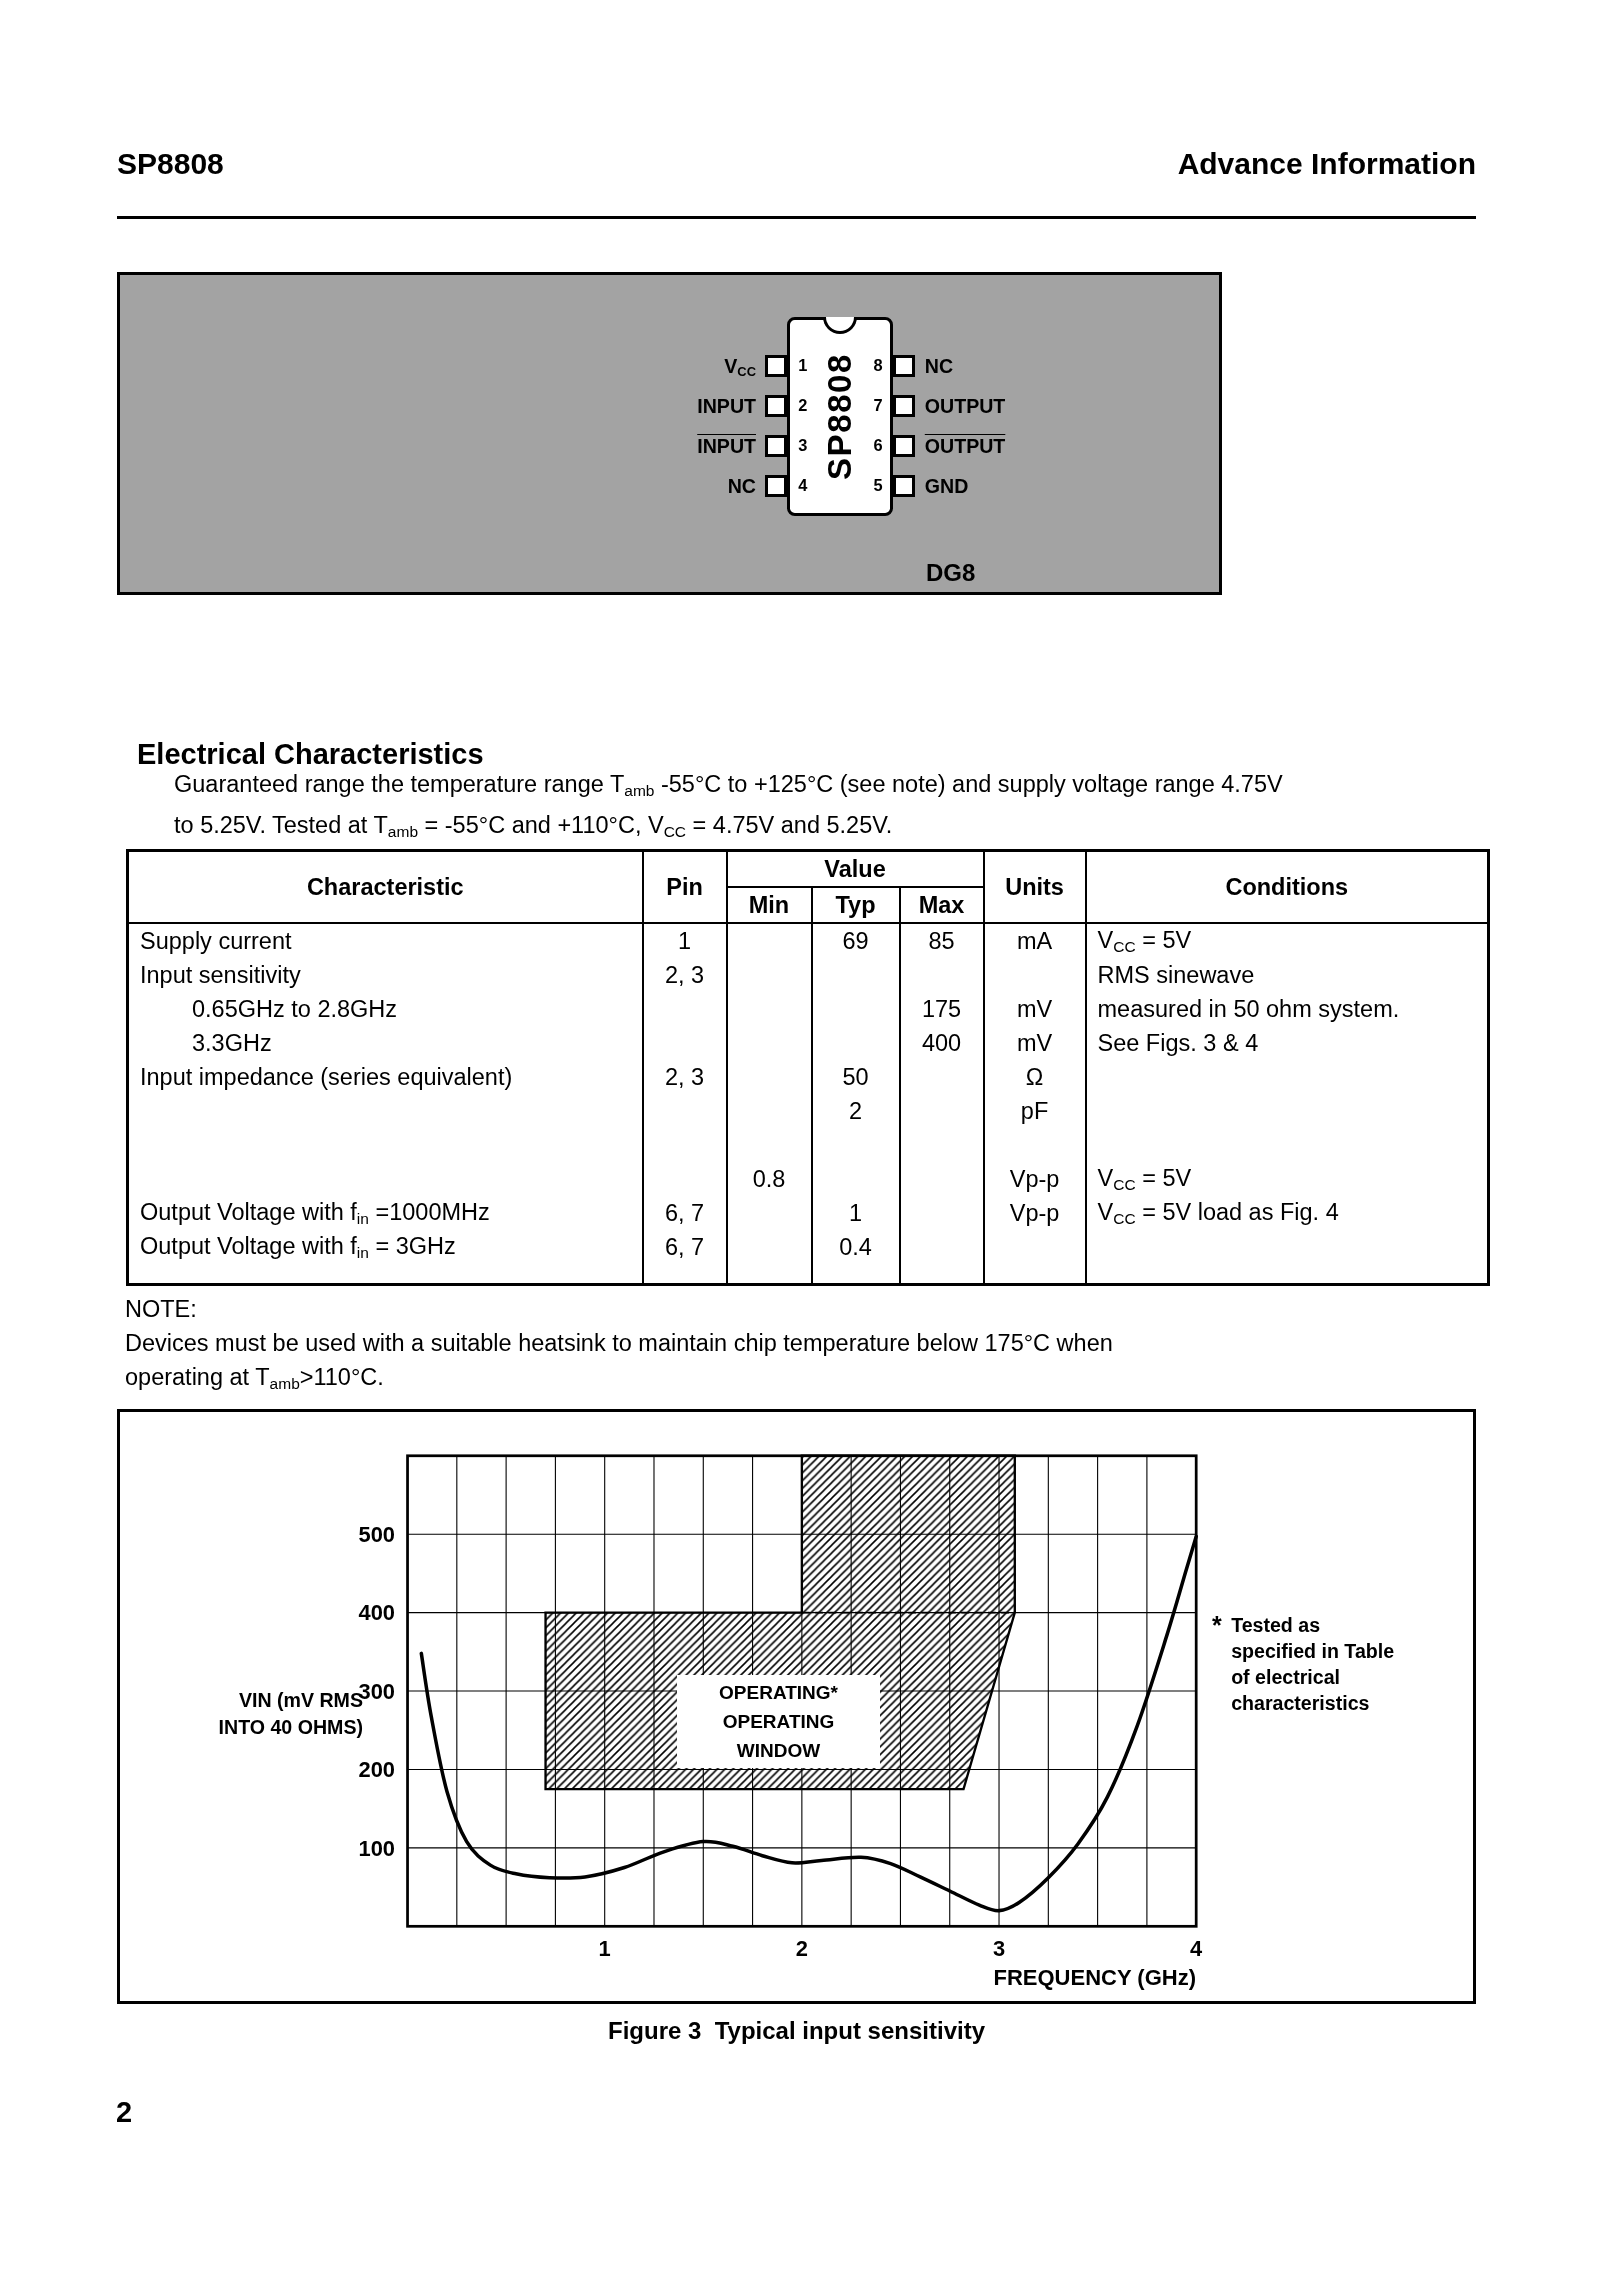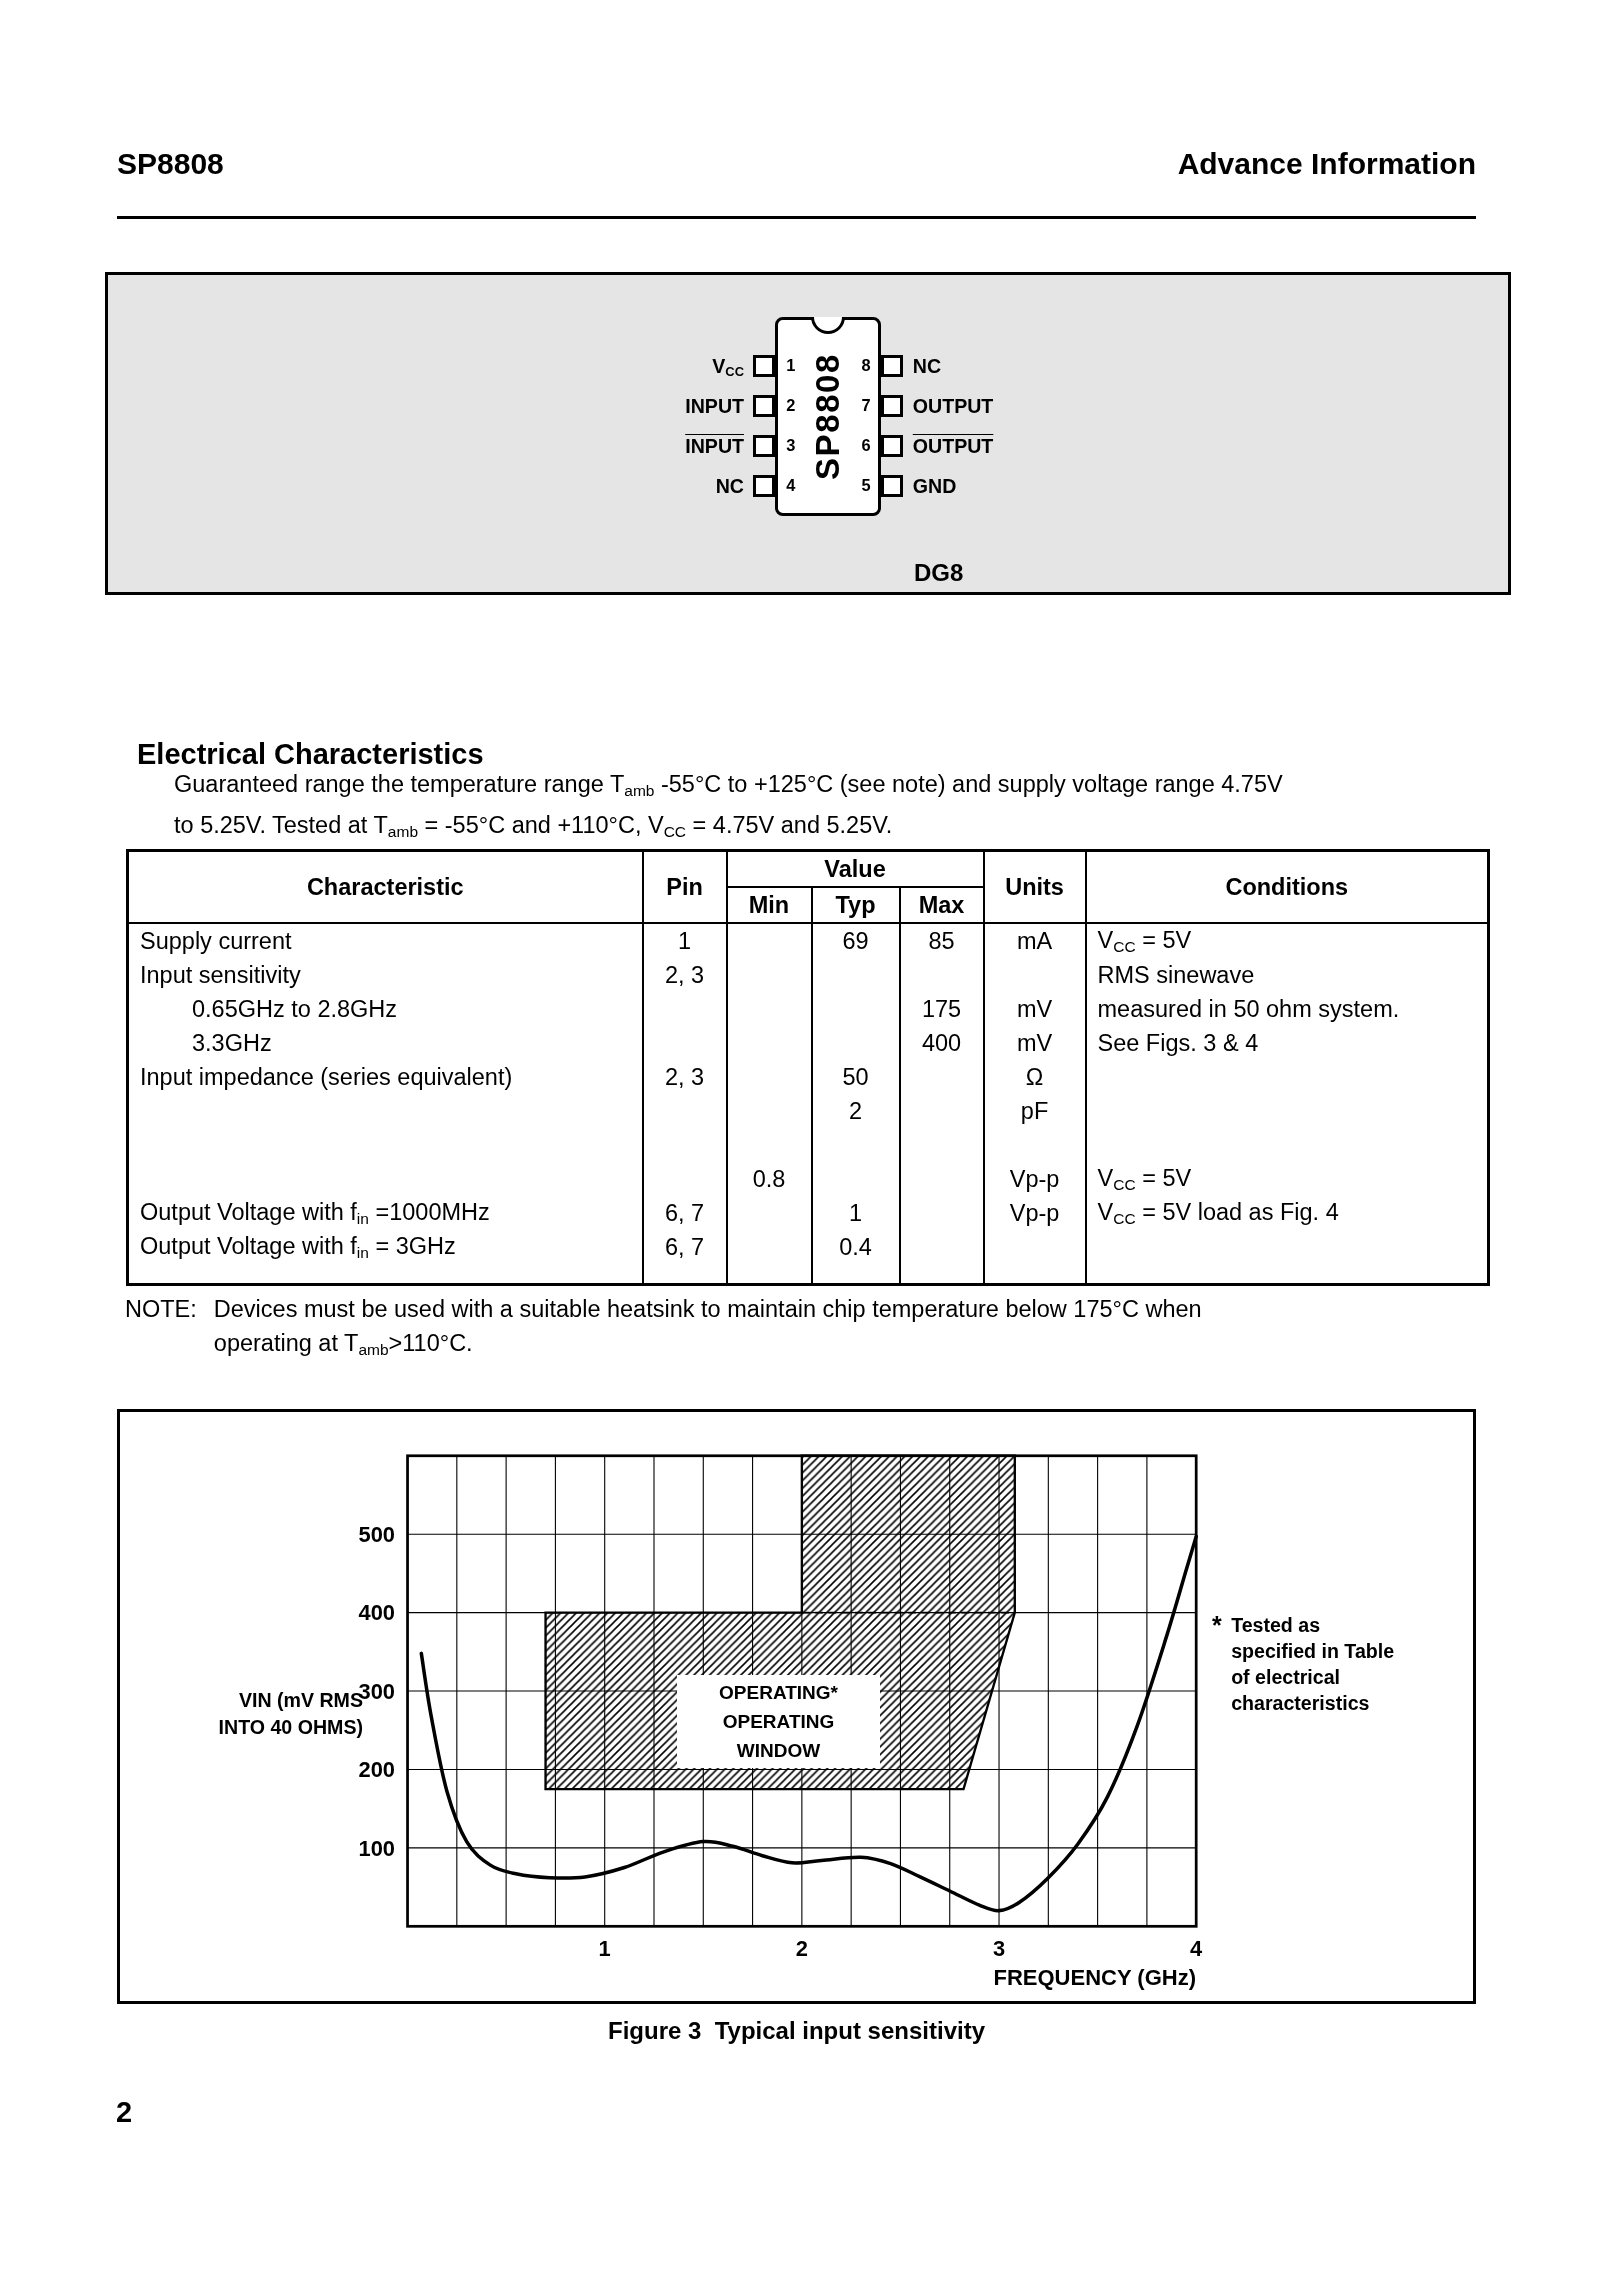--- a/index.html
+++ b/index.html
@@ -10,22 +10,22 @@
   
   .page-header {
     position:absolute; left:117px; top:147px; width:1359px;
     display:flex; justify-content:space-between;
     font-size:30px; font-weight:bold;
   }
   .header-rule { position:absolute; left:117px; top:216px; width:1359px; height:3.1px; background:#000; }
 
   
   .fig2-box {
-    position:absolute; left:105px; top:272px; width:1406px; height:323px;
-    border:3.9px solid #000; box-sizing:border-box; background:#e5e5e5;
+    position:absolute; left:117px; top:272px; width:1105px; height:323px;
+    border:3.9px solid #000; box-sizing:border-box; background:#a3a3a3;
   }
   .dip { position:absolute; left:548px; top:42px; display:flex; align-items:flex-start; }
   .lbl-col { display:flex; flex-direction:column; gap:18px; padding-top:38px;
              font-weight:bold; font-size:19.6px; }
   .lbl-col.left  { width:88px; text-align:right; margin-right:9.4px; }
   .lbl-col.right { width:110px; text-align:left;  margin-left:9.4px; }
   .lbl { height:22px; line-height:22px; white-space:nowrap; }
   .sq-col { display:flex; flex-direction:column; gap:18px; padding-top:38px; }
   .pin-sq { width:22px; height:22px; border:3.1px solid #000; box-sizing:border-box; background:#fff; }
   .dip-body {
@@ -69,21 +69,21 @@
                        font-size:23.5px; height:34px; text-align:center; vertical-align:middle; }
   .vl { border-left:2.3px solid #000; }
   .ec-table td { height:34px; font-size:23.5px; vertical-align:middle; }
   .cl { text-align:left; padding-left:11px !important; }
   .cc { text-align:center; }
   .ind { padding-left:63px !important; }
   .spacer-row td { height:34px; }
   .pad-row td { height:19px; }
 
   .note { position:absolute; left:125px; top:1292px; display:flex;
-          font-size:23.5px; line-height:34px; }
+          font-size:23.5px; line-height:34px;flex-direction:column; }
   .note-label { font-weight:normal; margin-right:17px; }
 
   
   .fig3-box {
     position:absolute; left:117px; top:1409px; width:1359px; height:595px;
     border:3.9px solid #000; box-sizing:border-box; background:#fff;
   }
   #fig3-svg { position:absolute; left:0; top:0; }
   #fig3-svg text { font-family:"Liberation Sans", sans-serif; }
   .ylabel { position:absolute; left:36px; top:275px; width:207px; text-align:right;

